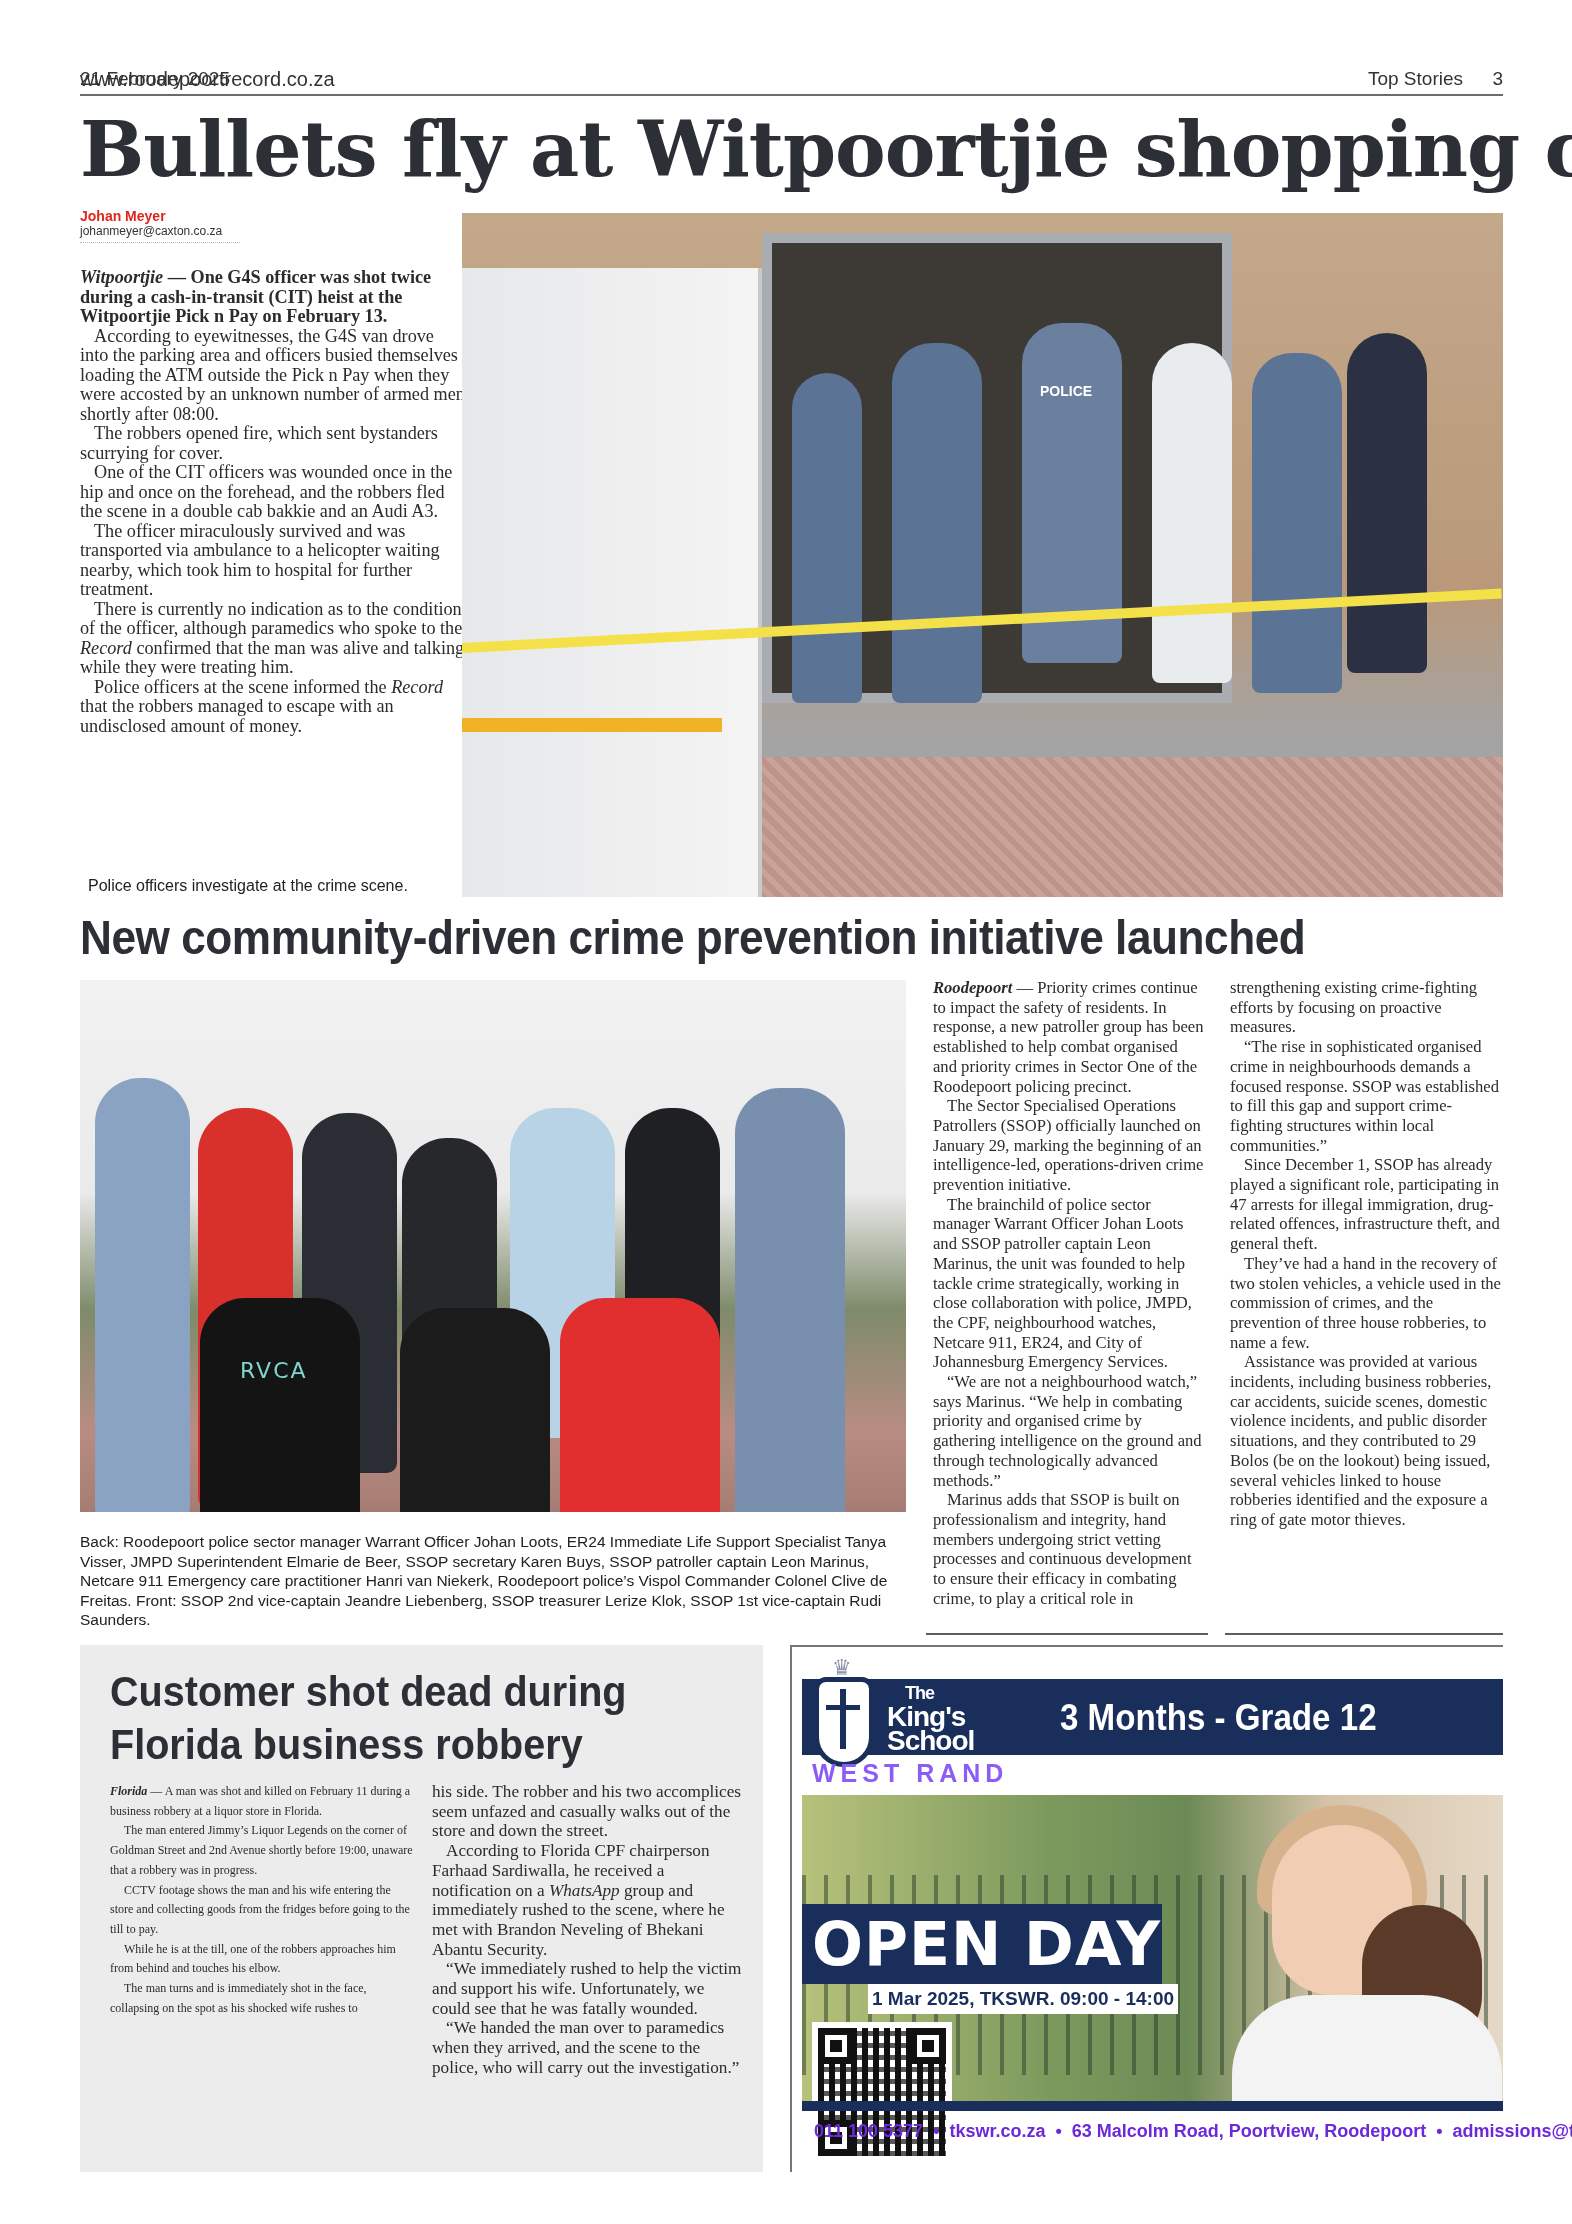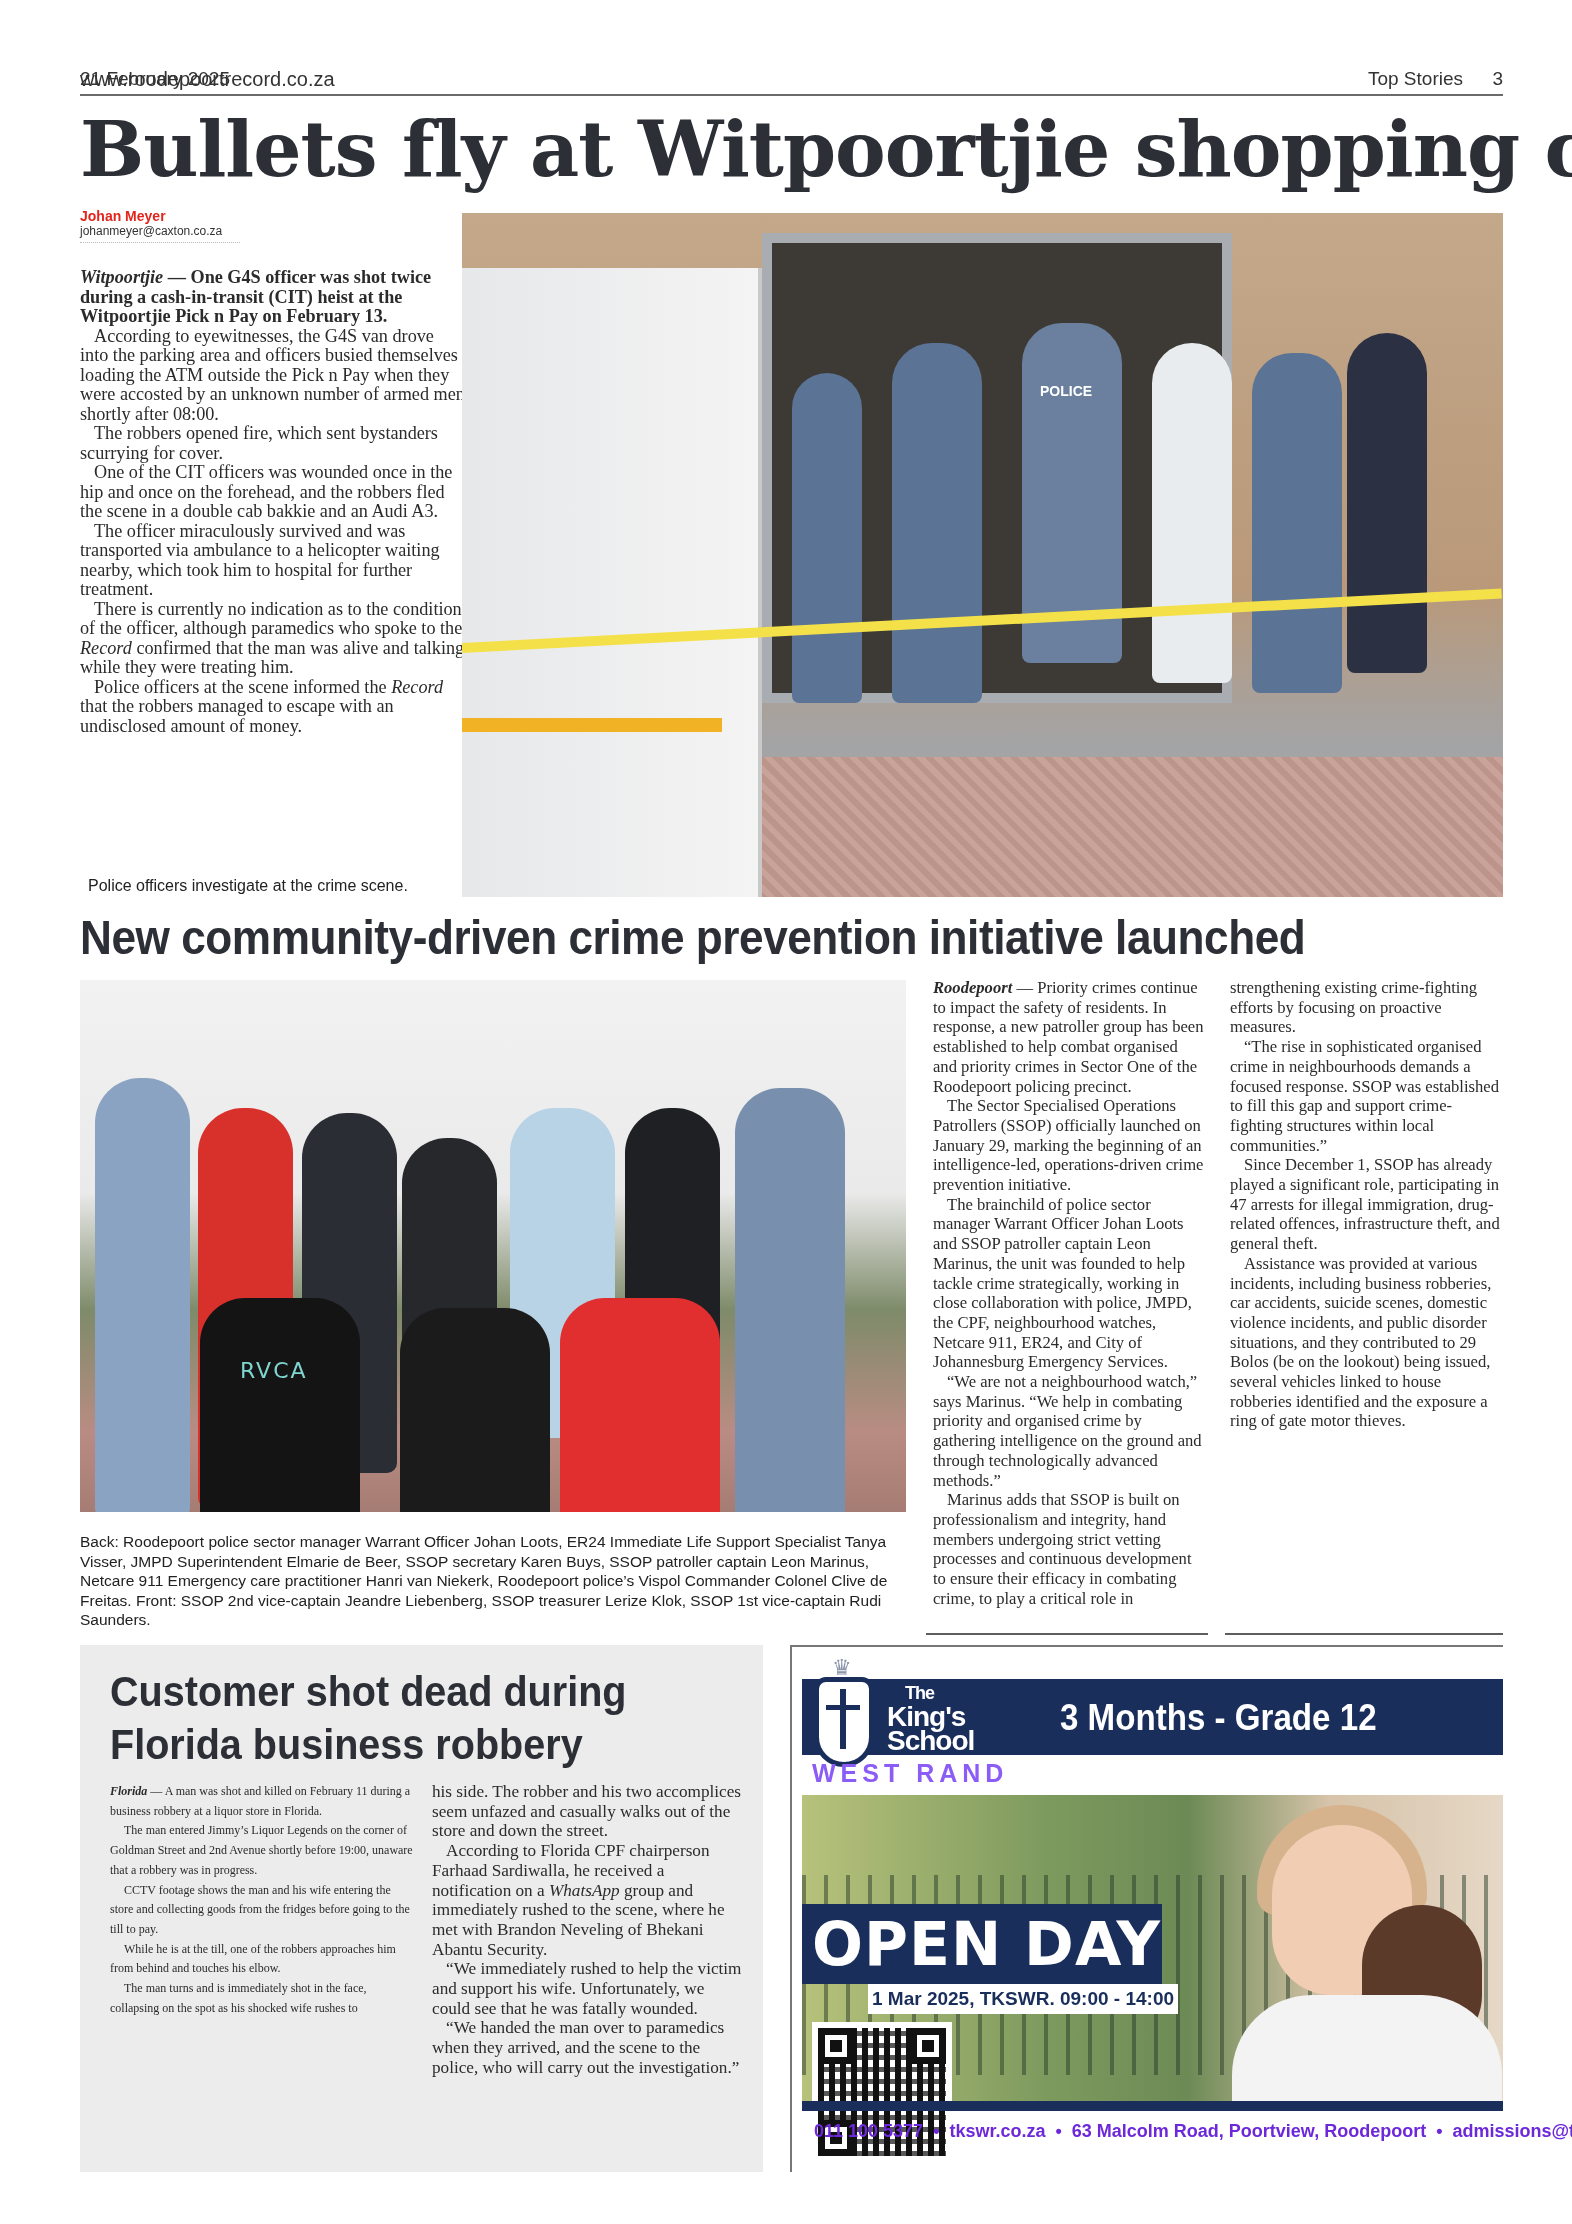--- a/index.html
+++ b/index.html
@@ -149,20 +149,21 @@
   <p class="lead"><b><i>Roodepoort</i></b><span> — Priority crimes continue to impact the safety of residents. In response, a new patroller group has been established to help combat organised and priority crimes in Sector One of the Roodepoort policing precinct.</span></p>
   <p>The Sector Specialised Operations Patrollers (SSOP) officially launched on January 29, marking the beginning of an intelligence-led, operations-driven crime prevention initiative.</p>
   <p>The brainchild of police sector manager Warrant Officer Johan Loots and SSOP patroller captain Leon Marinus, the unit was founded to help tackle crime strategically, working in close collaboration with police, JMPD, the CPF, neighbourhood watches, Netcare 911, ER24, and City of Johannesburg Emergency Services.</p>
   <p>“We are not a neighbourhood watch,” says Marinus. “We help in combating priority and organised crime by gathering intelligence on the ground and through technologically advanced methods.”</p>
   <p>Marinus adds that SSOP is built on professionalism and integrity, hand members undergoing strict vetting processes and continuous development to ensure their efficacy in combating crime, to play a critical role in</p>
 </div>
 <div class="abs body a2c2">
   <p class="lead">strengthening existing crime-fighting efforts by focusing on proactive measures.</p>
   <p>“The rise in sophisticated organised crime in neighbourhoods demands a focused response. SSOP was established to fill this gap and support crime-fighting structures within local communities.”</p>
   <p>Since December 1, SSOP has already played a significant role, participating in 47 arrests for illegal immigration, drug-related offences, infrastructure theft, and general theft.</p>
+  <p>They’ve had a hand in the recovery of two stolen vehicles, a vehicle used in the commission of crimes, and the prevention of three house robberies, to name a few.</p>
   <p>Assistance was provided at various incidents, including business robberies, car accidents, suicide scenes, domestic violence incidents, and public disorder situations, and they contributed to 29 Bolos (be on the lookout) being issued, several vehicles linked to house robberies identified and the exposure a ring of gate motor thieves.</p>
 </div>
 <div class="abs rule-mid1"></div>
 <div class="abs rule-mid2"></div>
 
 <div class="abs grey"></div>
 <h2 class="abs h3">Customer shot dead during Florida business robbery</h2>
 <div class="abs body a3c1">
   <p class="lead"><b><i>Florida</i></b><span> — A man was shot and killed on February 11 during a business robbery at a liquor store in Florida.</span></p>
   <p>The man entered Jimmy’s Liquor Legends on the corner of Goldman Street and 2nd Avenue shortly before 19:00, unaware that a robbery was in progress.</p>

